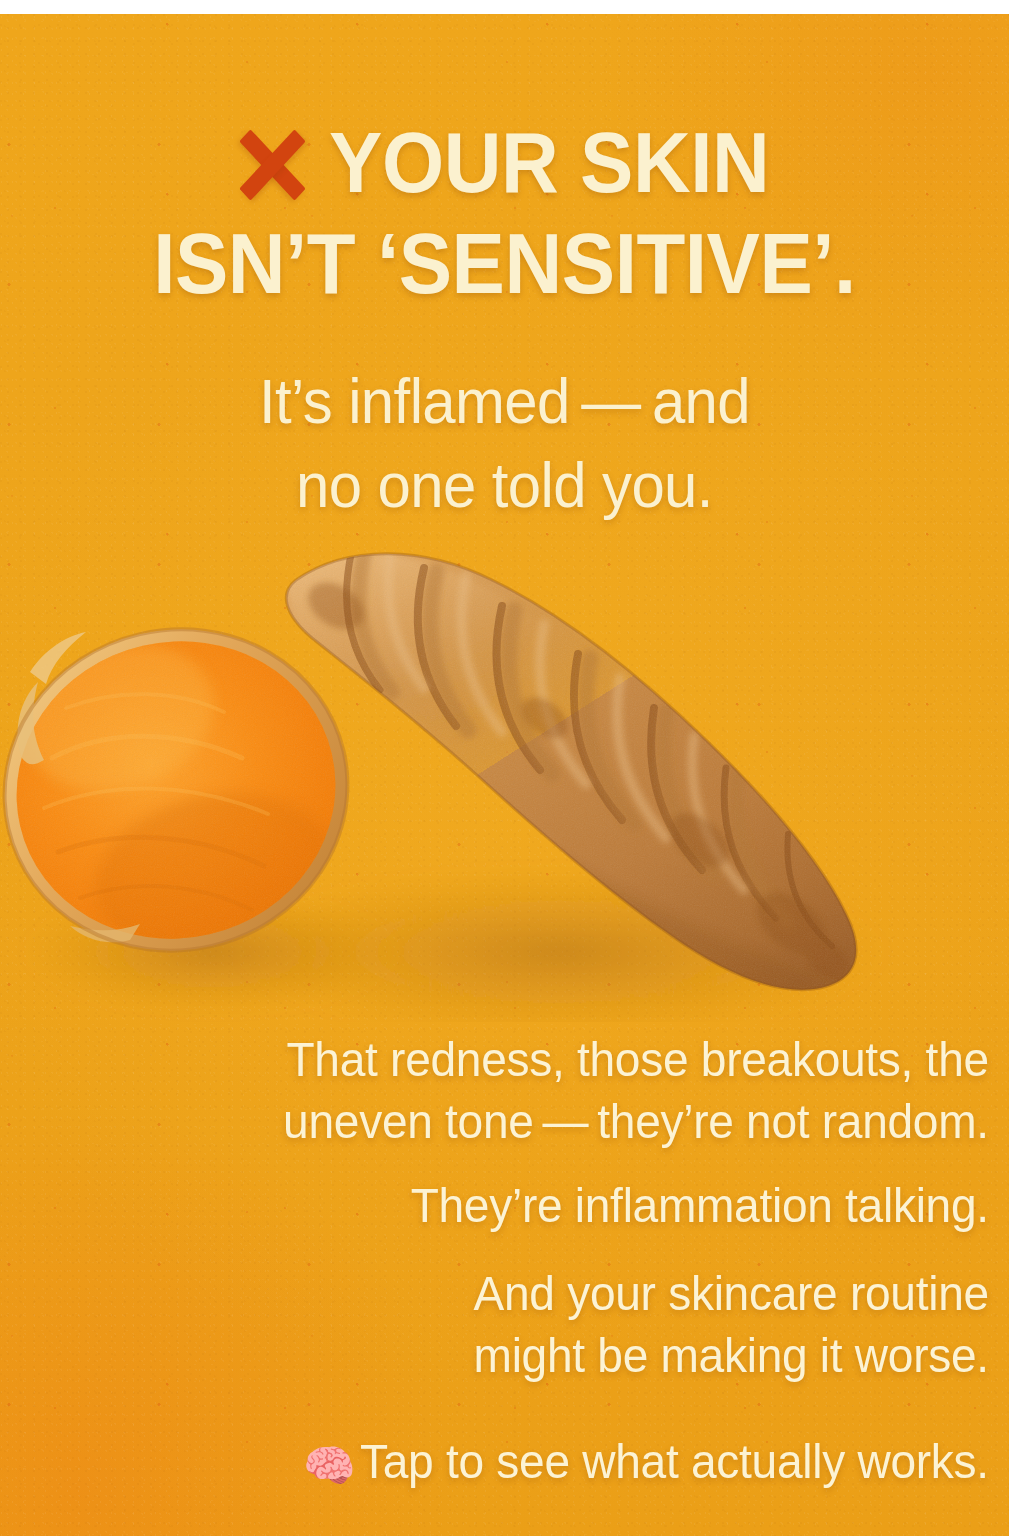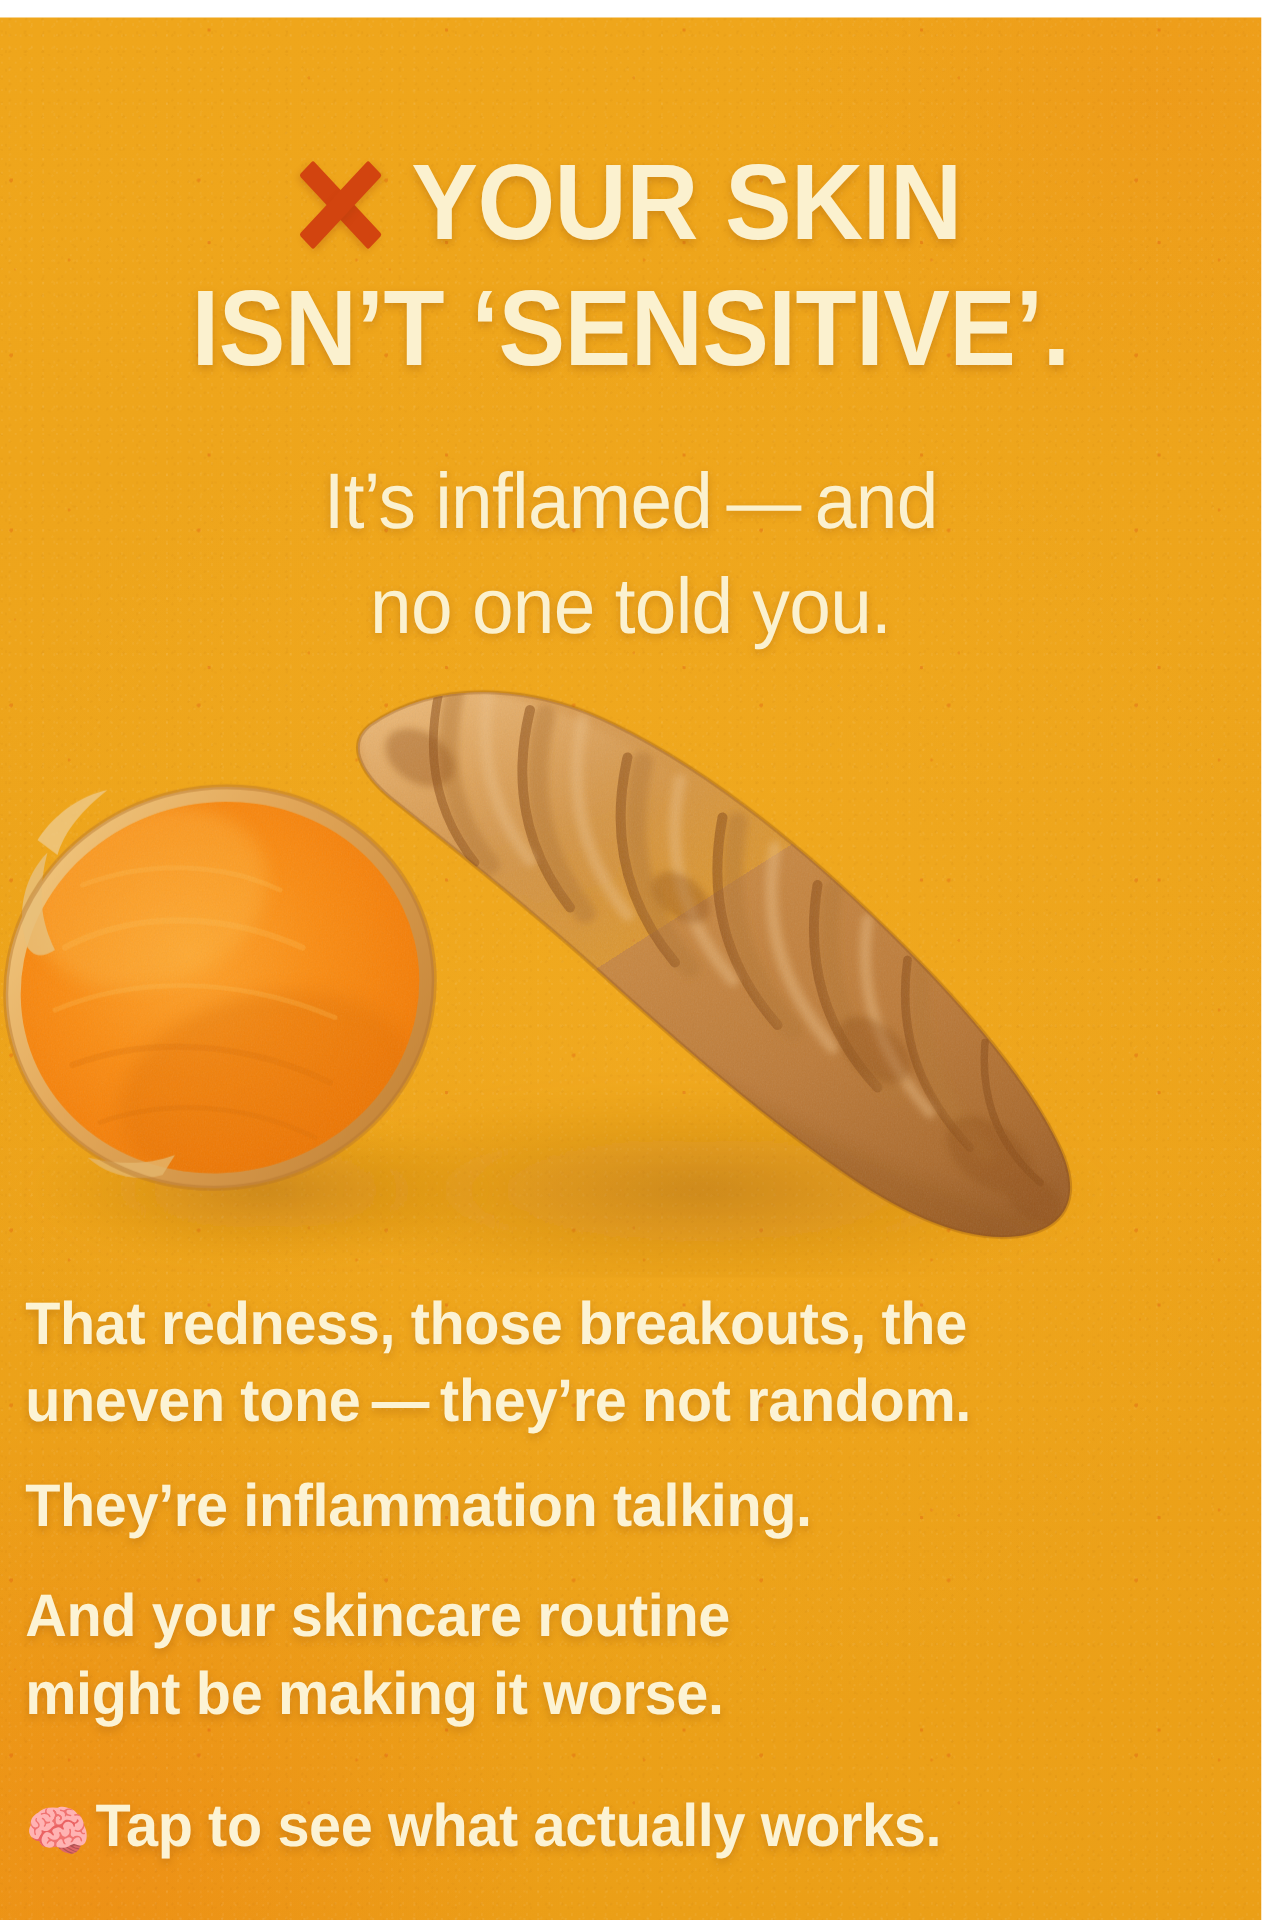--- a/index.html
+++ b/index.html
@@ -99,23 +99,23 @@
     position:absolute;
     left:0; top:508px;
     width:1024px; height:500px;
     z-index:3;
   }
   #photo svg { display:block; width:100%; height:100%; }
 
   
   .body-copy {
     position:absolute; top:1015px; left:0; right:0;
-    text-align:left;
+    text-align:right;
     color:#fcf3d4;
-    font-weight:700;
+    font-weight:400;
     letter-spacing:-0.3px;
     z-index:6;
   }
   .para {
     font-size:48px;
     line-height:62px;
     text-shadow:0 3px 7px rgba(150,80,8,.32);
     transform:scaleX(.96);
   }
   .para .ln { display:block; white-space:nowrap; }

